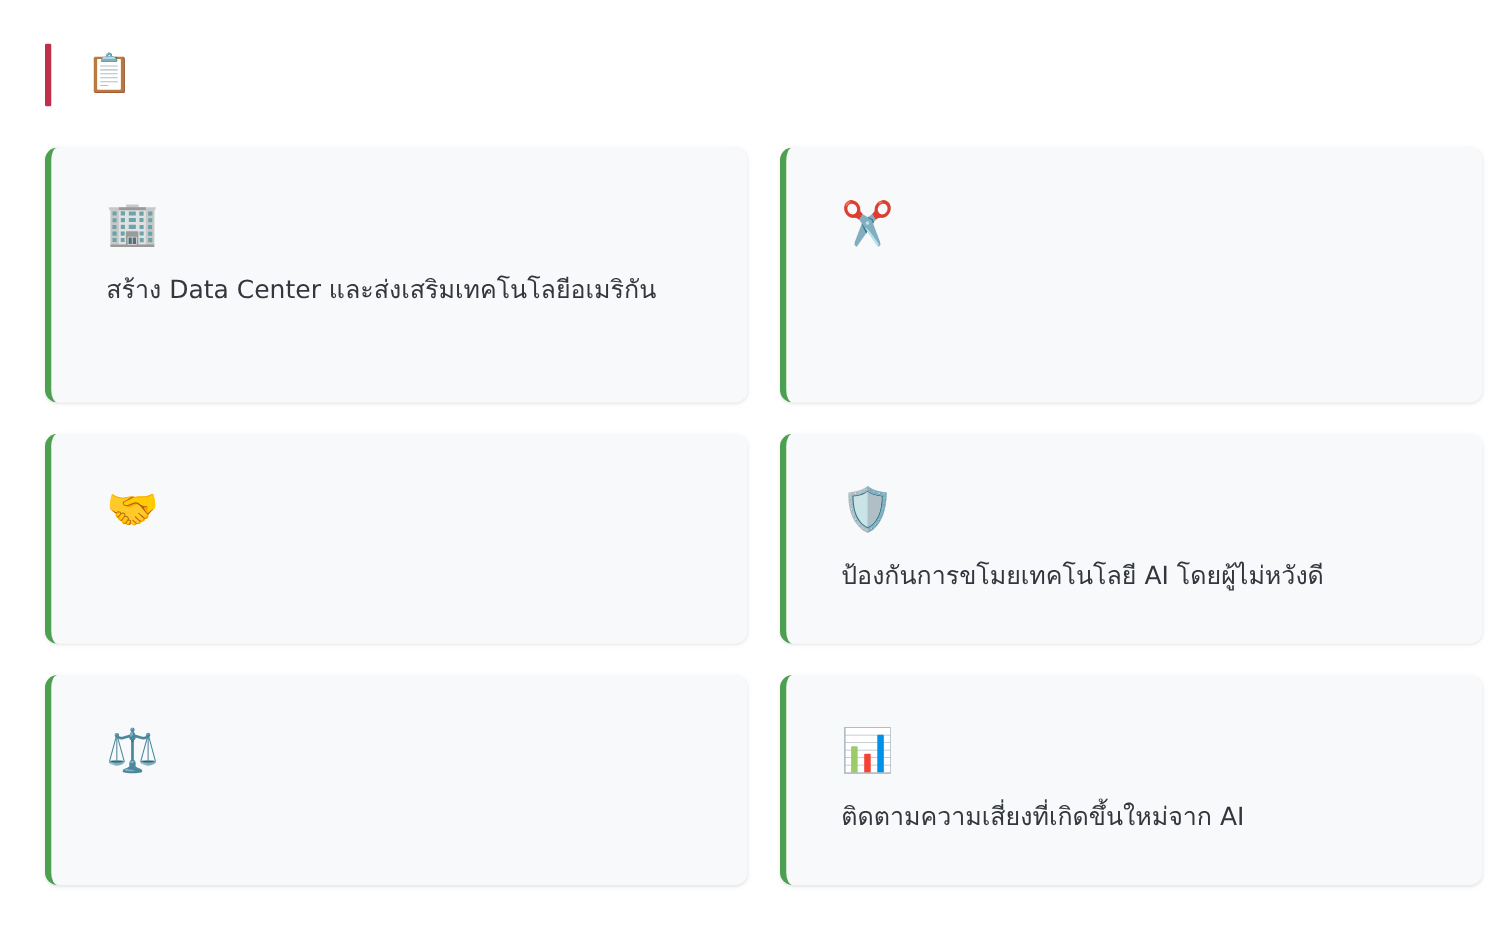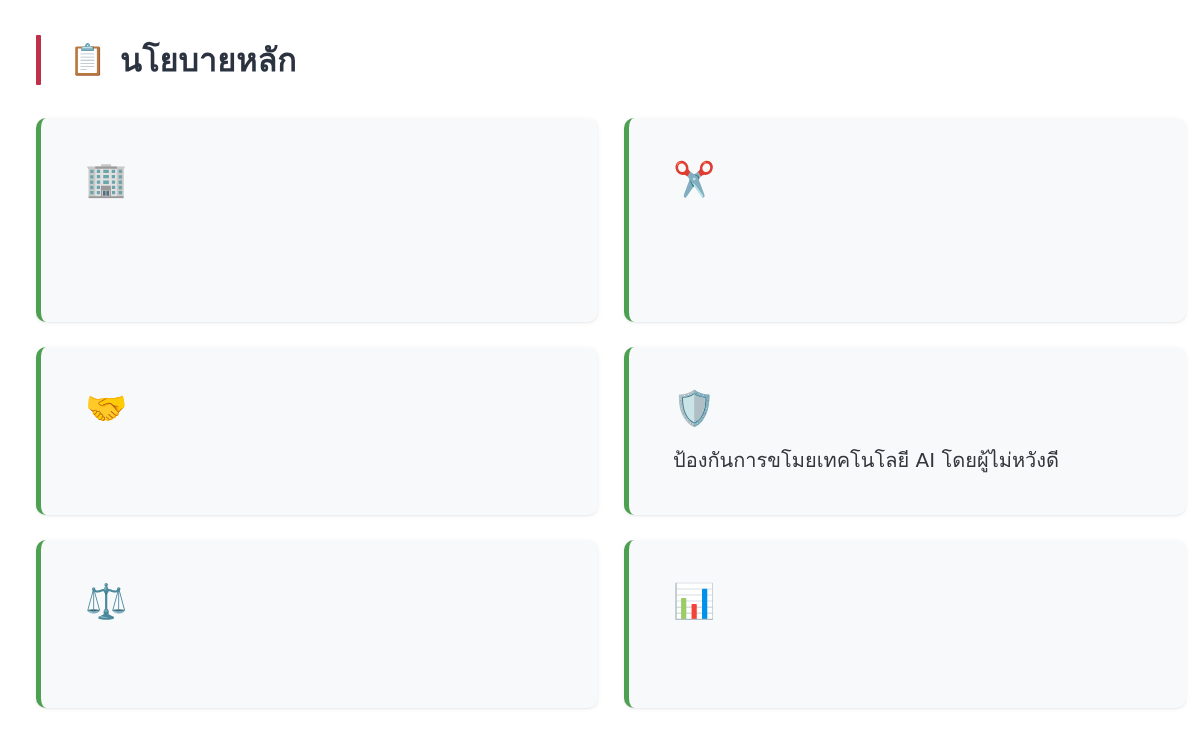--- a/index.html
+++ b/index.html
@@ -103,27 +103,27 @@
   }
 </style>
 </head>
 <body>
 
 <div class="page">
 
   <div class="section-header">
     <div class="accent-bar"></div>
     <div class="header-emoji">📋</div>
-    <div class="header-title">นโยบายหลัก</div>
   </div>
 
   <div class="card-grid">
 
     <div class="policy-card tall">
       <div class="card-emoji">🏢</div>
+      <div class="card-text">สร้าง Data Center และส่งเสริมเทคโนโลยีอเมริกัน</div>
     </div>
 
     <div class="policy-card tall">
       <div class="card-emoji">✂️</div>
     </div>
 
     <div class="policy-card">
       <div class="card-emoji">🤝</div>
     </div>
 
@@ -131,16 +131,17 @@
       <div class="card-emoji">🛡️</div>
       <div class="card-text">ป้องกันการขโมยเทคโนโลยี AI โดยผู้ไม่หวังดี</div>
     </div>
 
     <div class="policy-card">
       <div class="card-emoji">⚖️</div>
     </div>
 
     <div class="policy-card">
       <div class="card-emoji">📊</div>
+      <div class="card-text">ติดตามความเสี่ยงที่เกิดขึ้นใหม่จาก AI</div>
     </div>
 
   </div>
 </div>
 
 </body></html>

